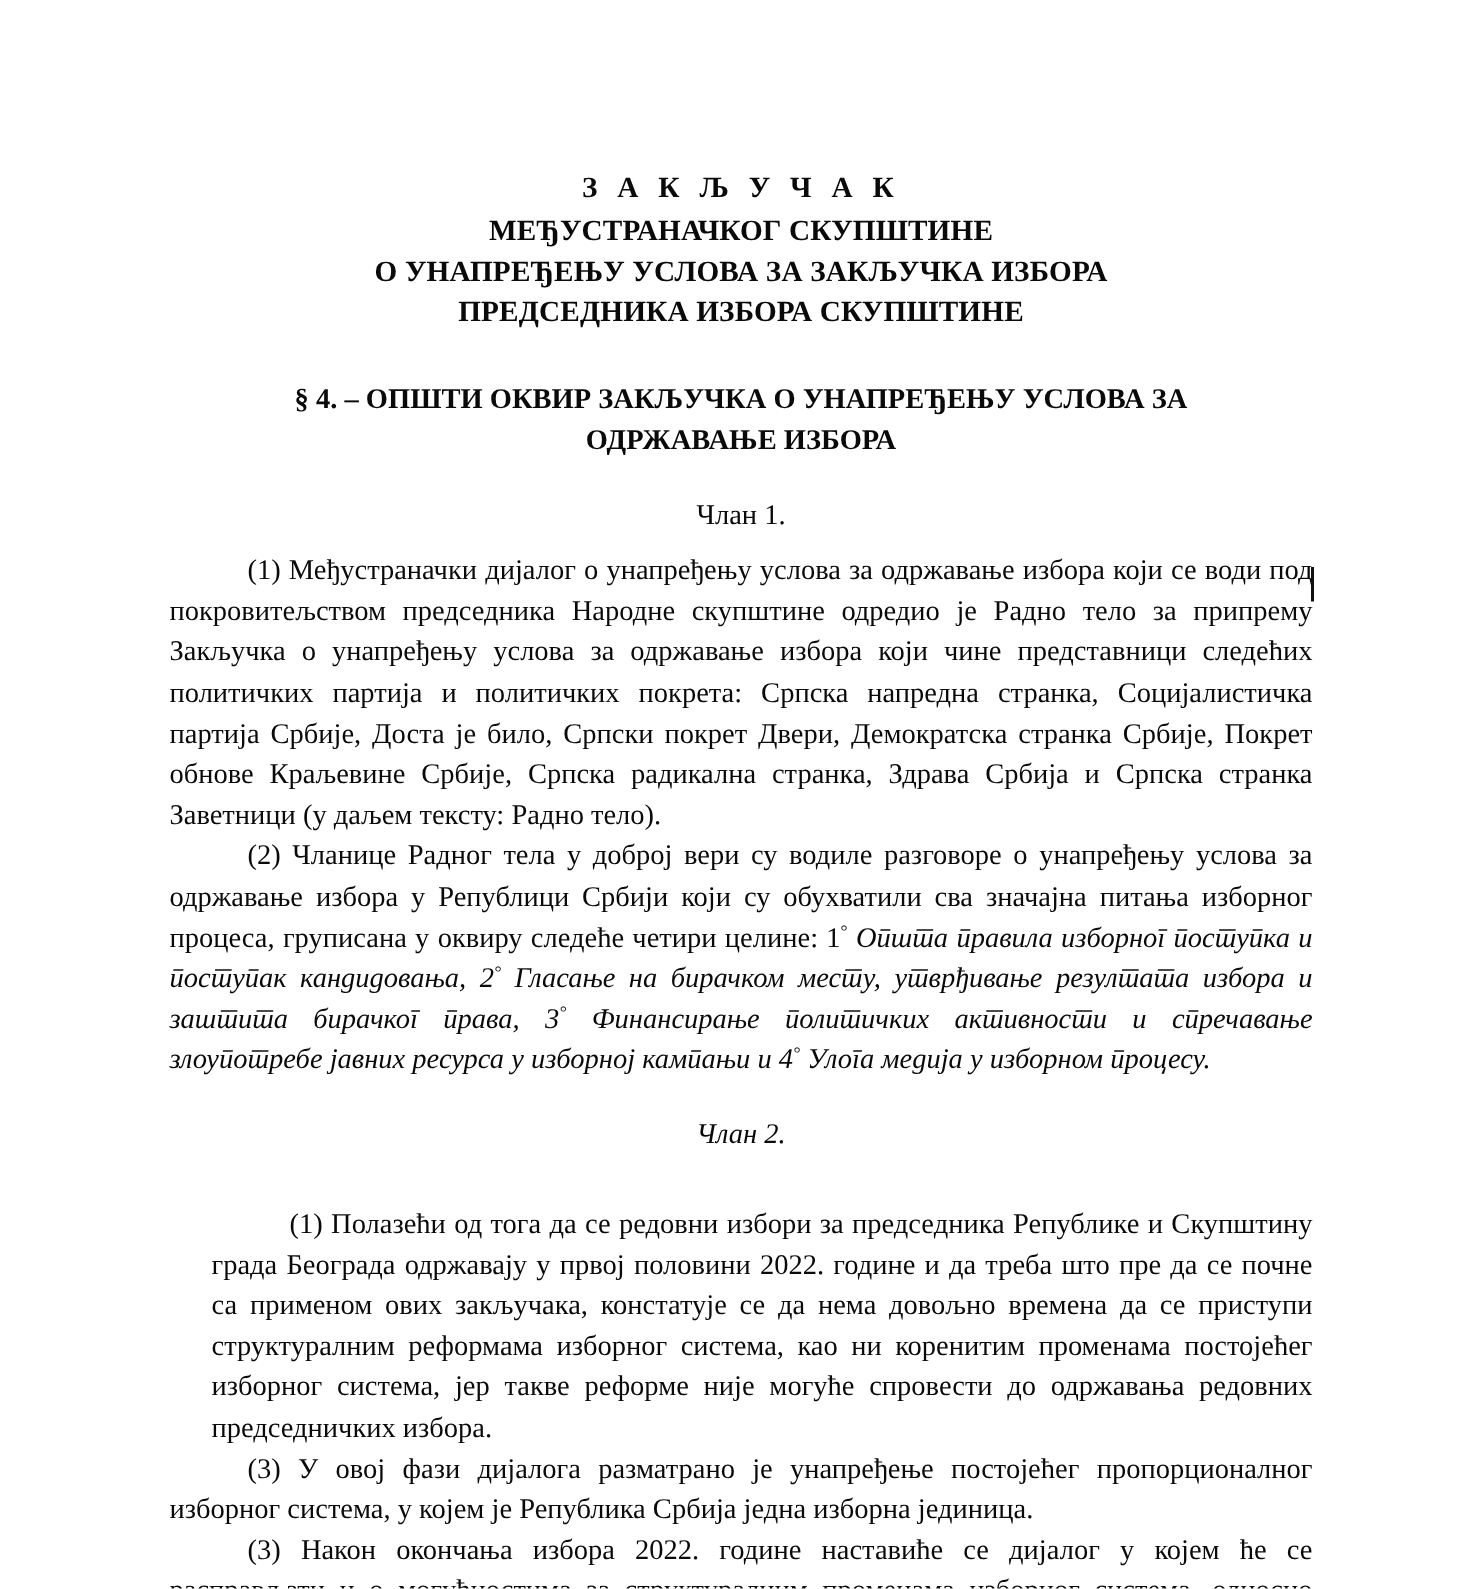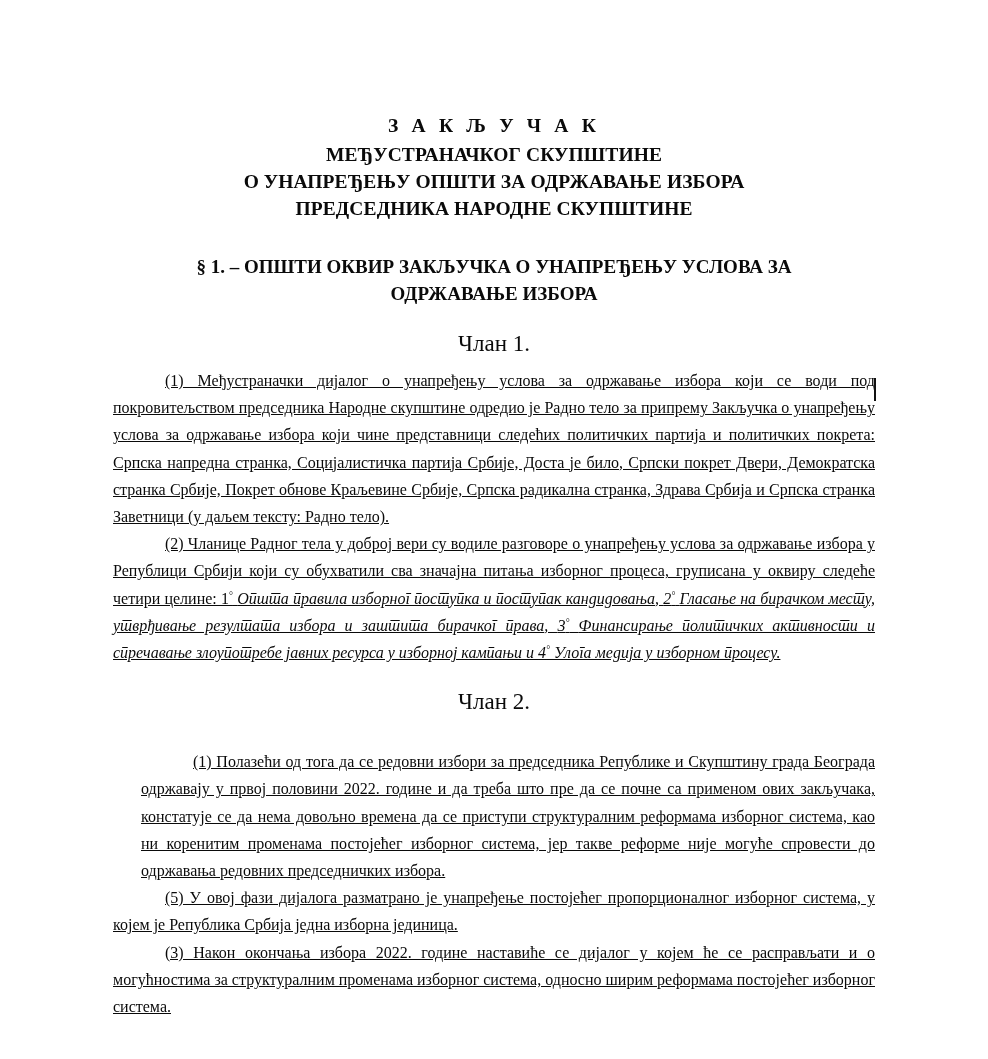--- a/index.html
+++ b/index.html
@@ -61,39 +61,39 @@
     line-height: 27px;
     margin: 0;
     padding-top: 31px;
     padding-left: 38px;
     padding-right: 38px;
   }
 
   
   .article-label {
     text-align: center;
-    font-size: 23px;
+    font-size: 19px;
     line-height: 25px;
     margin: 0;
     padding-top: 24px;
   }
   .article-label.second {
     padding-top: 23px;
+    font-style: italic;
   }
 
   
   .para {
     text-align: justify;
     text-justify: inter-word;
-    font-size: 16px;
+    font-size: 19px;
     line-height: 27.2px;
     margin: 0;
     text-indent: 52px;
     hyphens: none;
-    text-decoration: underline;
   }
   .para.first-of-article {
     padding-top: 11px;
   }
   .para.article2-first {
     padding-top: 34px;
     margin-left: 28px;
   }
   .it {
     font-style: italic;
@@ -128,34 +128,34 @@
 </style>
 </head>
 <body>
 
 <div class="page">
   <div class="content">
 
     <h1 class="doc-title">
       <span class="line-spaced">З А К Љ У Ч А К</span>
       <span class="line">МЕЂУСТРАНАЧКОГ СКУПШТИНЕ</span>
-      <span class="line">О УНАПРЕЂЕЊУ ОПШТИ ЗА ОДРЖАВАЊЕ ИЗБОРА</span>
-      <span class="line">ПРЕДСЕДНИКА НАРОДНЕ СКУПШТИНЕ</span>
+      <span class="line">О УНАПРЕЂЕЊУ УСЛОВА ЗА ЗАКЉУЧКА ИЗБОРА</span>
+      <span class="line">ПРЕДСЕДНИКА ИЗБОРА СКУПШТИНЕ</span>
     </h1>
 
-    <h2 class="section-heading">§ 1. – ОПШТИ ОКВИР ЗАКЉУЧКА О УНАПРЕЂЕЊУ УСЛОВА ЗА ОДРЖАВАЊЕ ИЗБОРА</h2>
+    <h2 class="section-heading">§ 4. – ОПШТИ ОКВИР ЗАКЉУЧКА О УНАПРЕЂЕЊУ УСЛОВА ЗА ОДРЖАВАЊЕ ИЗБОРА</h2>
 
     <p class="article-label">Члан 1.</p>
 
     <p class="para first-of-article">(1) Међустраначки дијалог о унапређењу услова за одржавање избора који се води под покровитељством председника Народне скупштине одредио је Радно тело за припрему Закључка о унапређењу услова за одржавање избора који чине представници следећих политичких партија и политичких покрета: Српска напредна странка, Социјалистичка партија Србије, Доста је било, Српски покрет Двери, Демократска странка Србије, Покрет обнове Краљевине Србије, Српска радикална странка, Здрава Србија и Српска странка Заветници (у даљем тексту: Радно тело).</p>
 
     <p class="para"><span>(2) Чланице Радног тела у доброј вери су водиле разговоре о унапређењу услова за одржавање избора у Републици Србији који су обухватили сва значајна питања изборног процеса, груписана у оквиру следеће четири целине: </span><span class="ord"><span>1</span><sup>°</sup></span> <span class="it">Општа правила изборног поступка и поступак кандидовања</span><span class="it">, </span><span class="ord-i"><span>2</span><sup>°</sup></span> <span class="it">Гласање на бирачком месту, утврђивање резултата избора и заштита бирачког права</span><span class="it">, </span><span class="ord-i"><span>3</span><sup>°</sup></span> <span class="it">Финансирање политичких активности и спречавање злоупотребе јавних ресурса у изборној кампањи</span><span class="it"> и </span><span class="ord-i"><span>4</span><sup>°</sup></span> <span class="it">Улога медија у изборном процесу</span><span class="it">.</span></p>
 
     <p class="article-label second">Члан 2.</p>
 
     <p class="para article2-first">(1) Полазећи од тога да се редовни избори за председника Републике и Скупштину града Београда одржавају у првој половини 2022. године и да треба што пре да се почне са применом ових закључака, констатује се да нема довољно времена да се приступи структуралним реформама изборног система, као ни коренитим променама постојећег изборног система, јер такве реформе није могуће спровести до одржавања редовних председничких избора.</p>
-    <p class="para">(5) У овој фази дијалога разматрано је унапређење постојећег пропорционалног изборног система, у којем је Република Србија једна изборна јединица.</p>
+    <p class="para">(3) У овој фази дијалога разматрано је унапређење постојећег пропорционалног изборног система, у којем је Република Србија једна изборна јединица.</p>
     <p class="para">(3) Након окончања избора 2022. године наставиће се дијалог у којем ће се расправљати и о могућностима за структуралним променама изборног система, односно ширим реформама постојећег изборног система.</p>
 
   </div>
 
   <div class="caret"></div>
 </div>
 
 </body></html>

